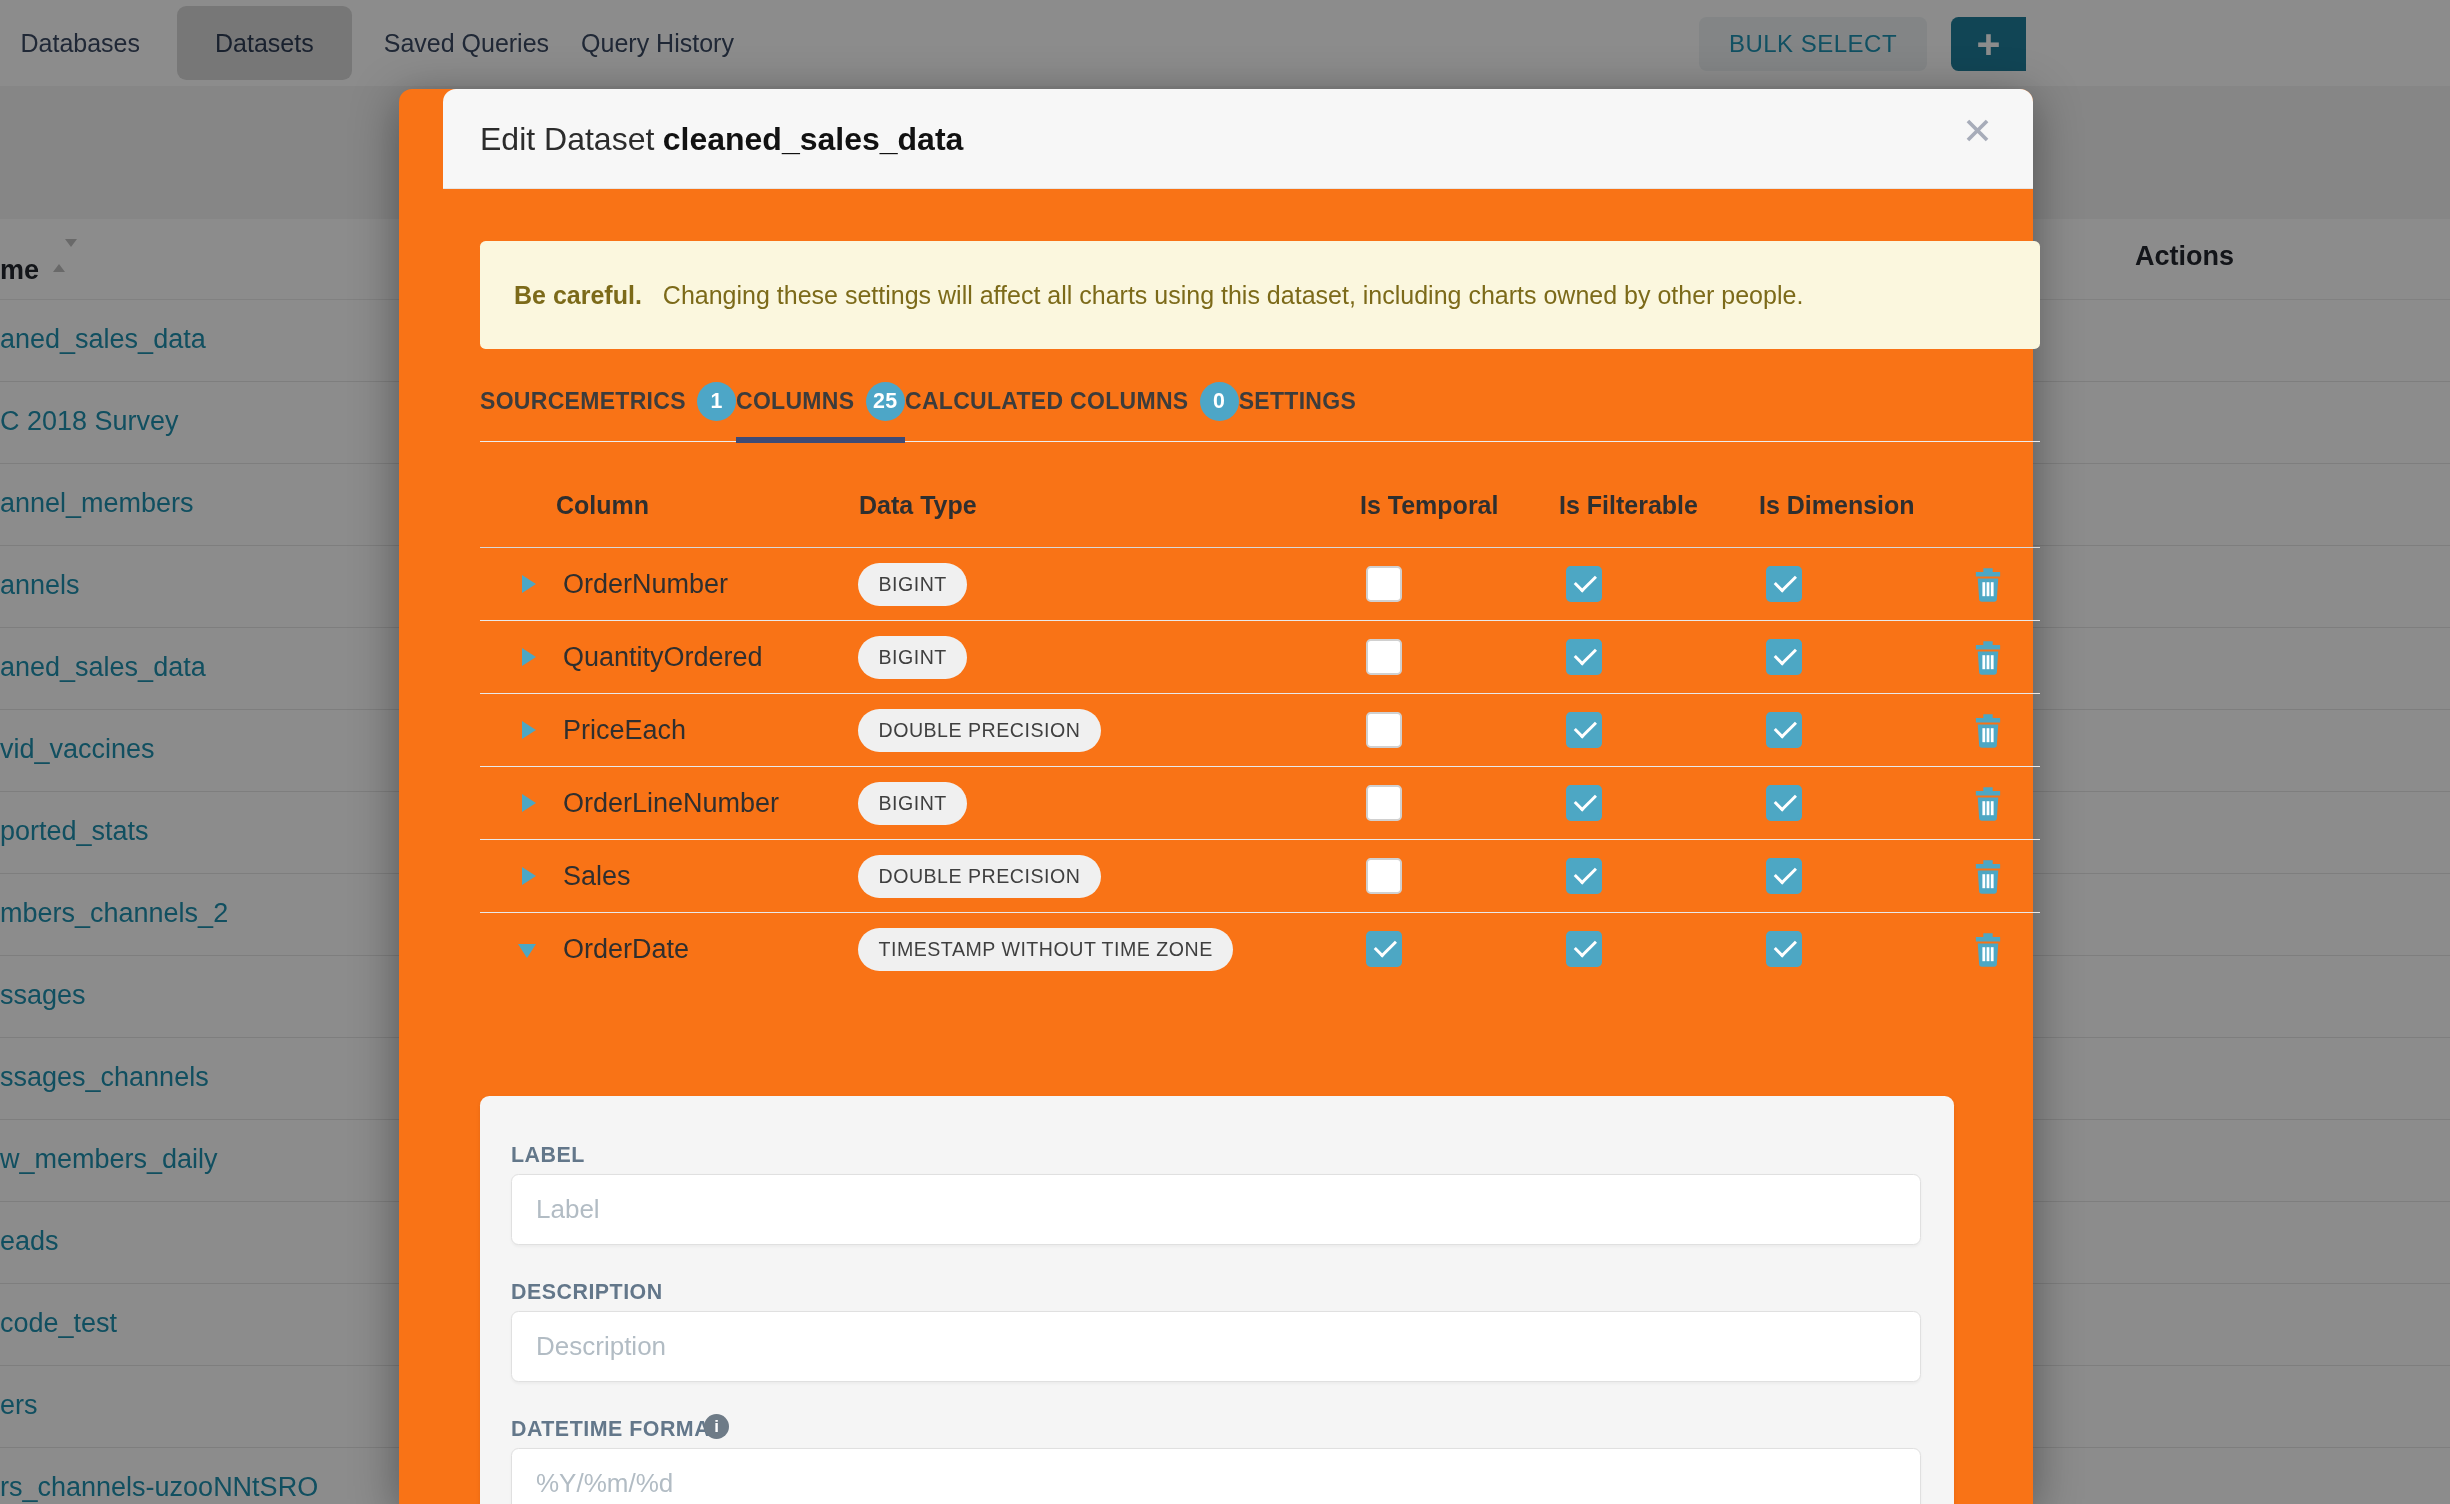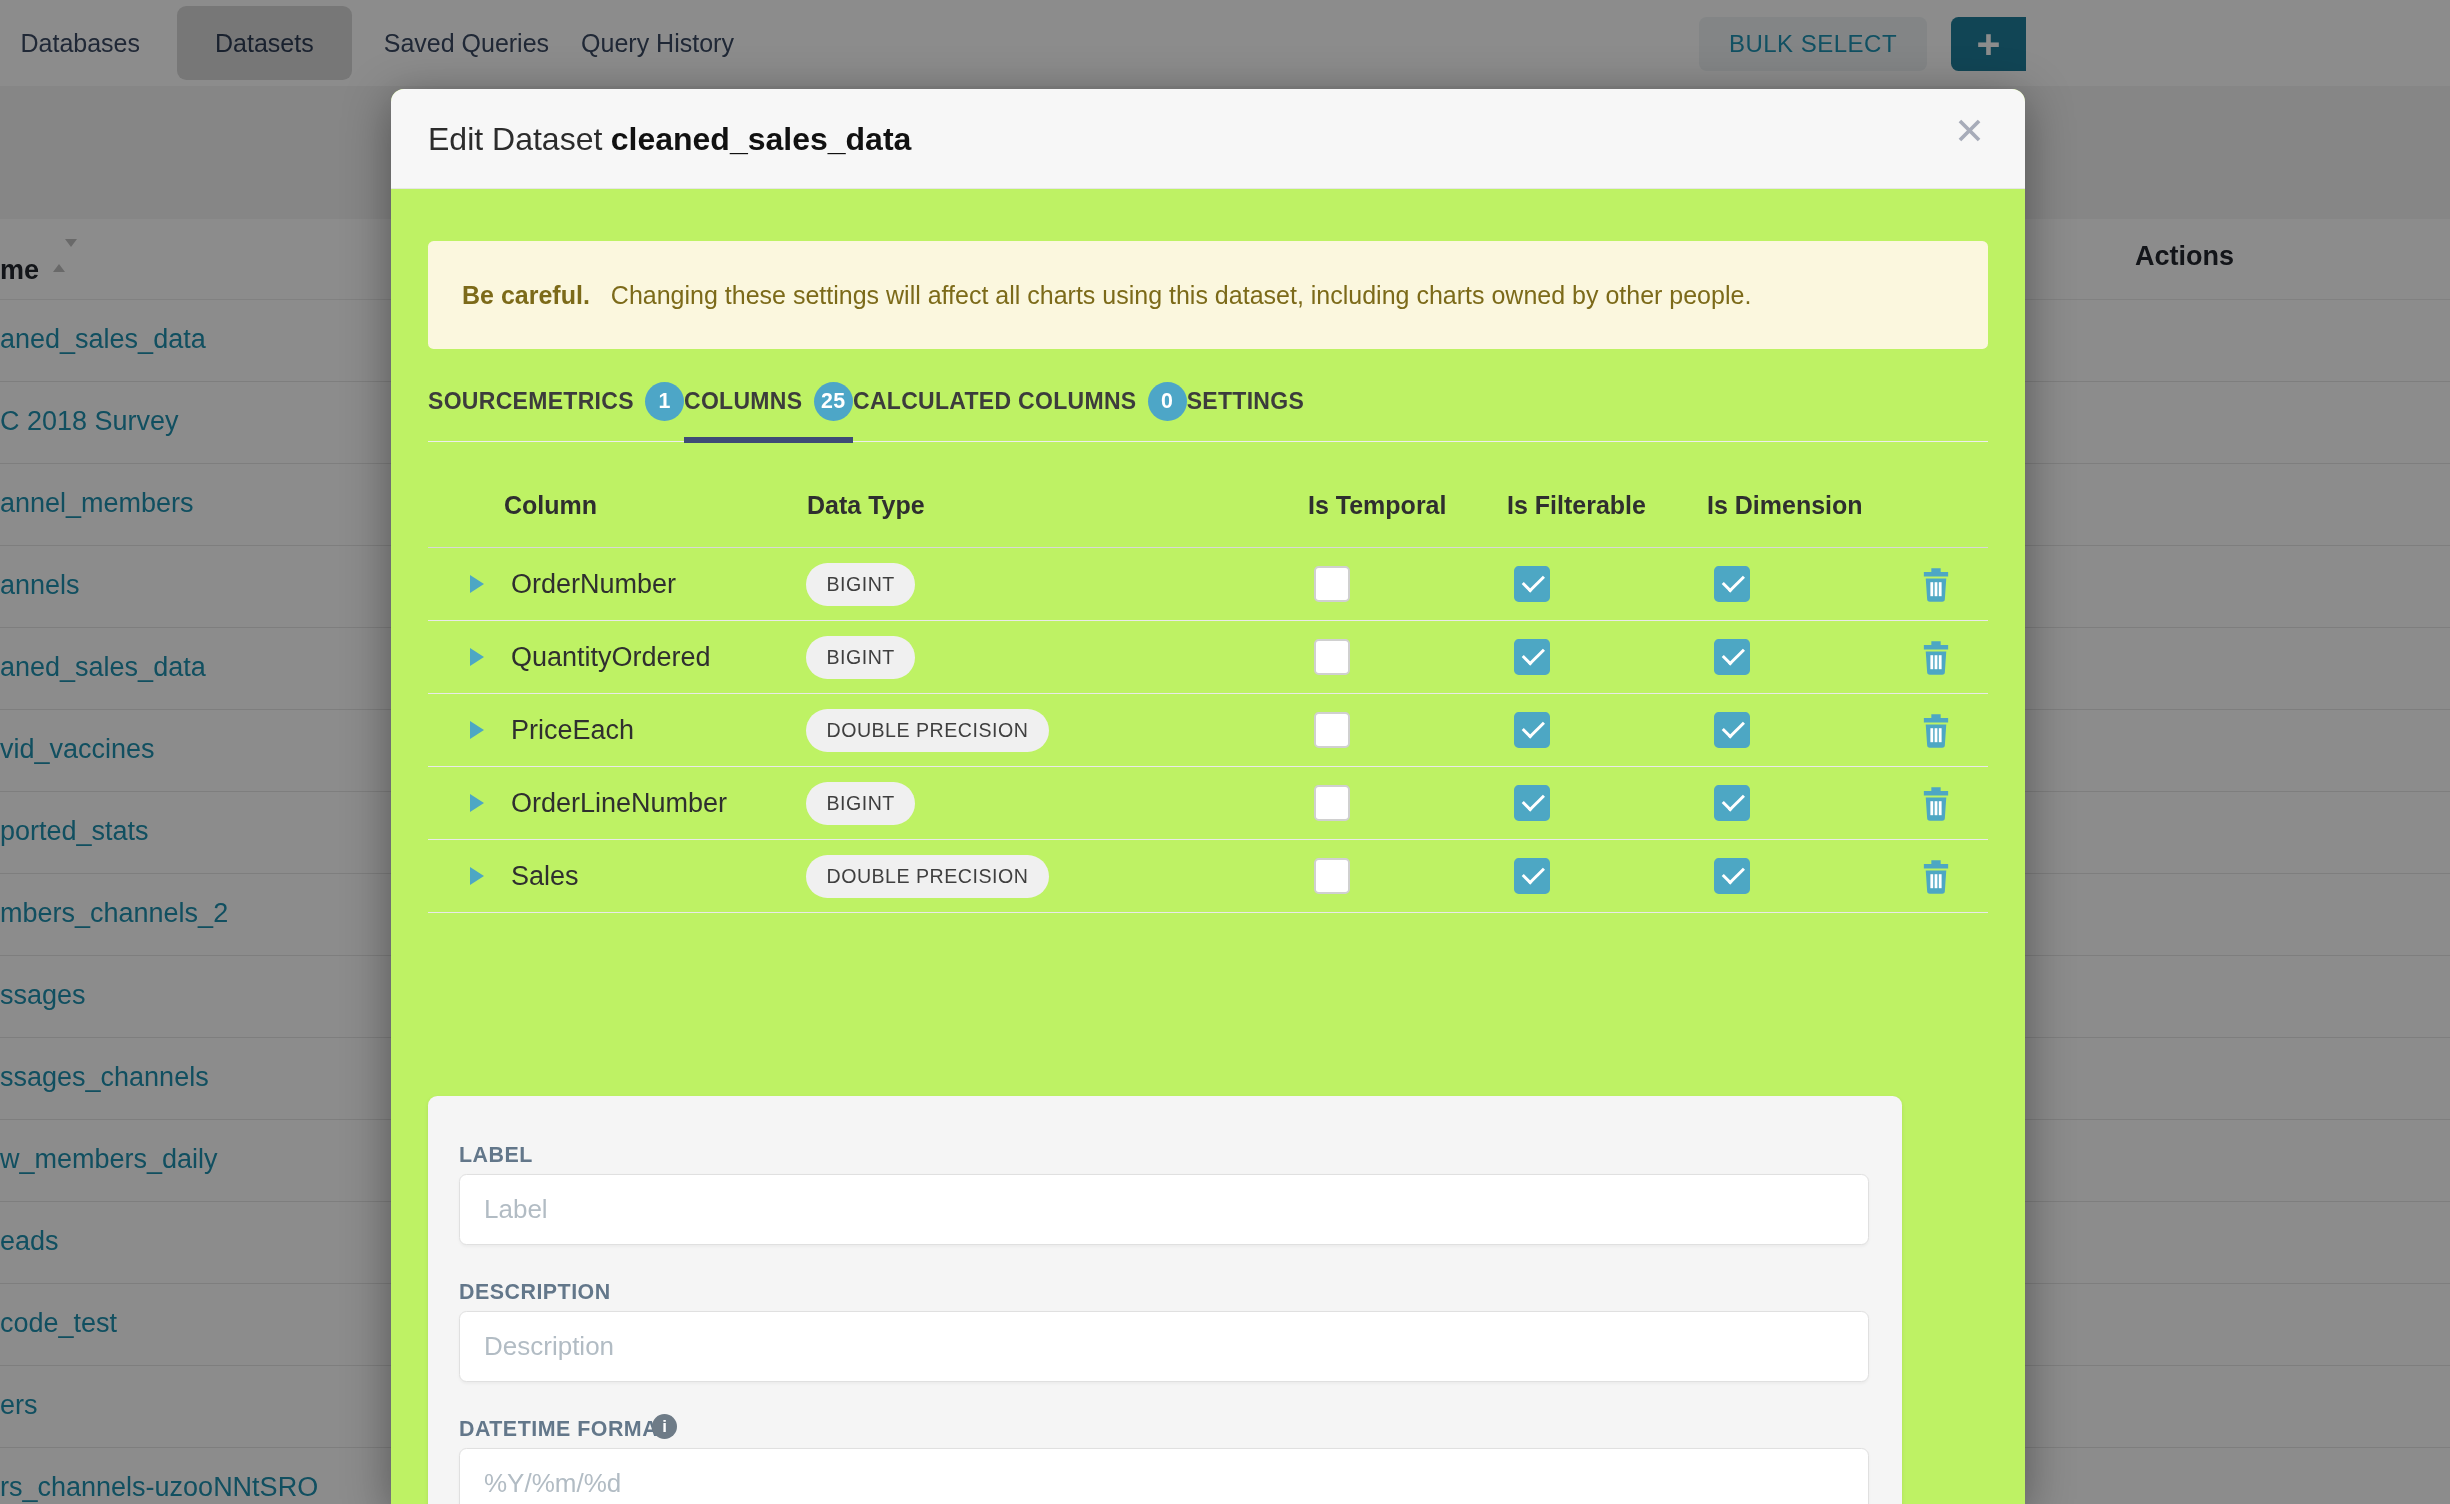--- a/index.html
+++ b/index.html
@@ -32,22 +32,22 @@
   .sort-icon .up { width:0;height:0;border-left:6.5px solid transparent;border-right:6.5px solid transparent;border-bottom:8.4px solid #bfbfbf; margin-bottom:4.7px;}
   .sort-icon .dn { width:0;height:0;border-left:6.5px solid transparent;border-right:6.5px solid transparent;border-top:8.4px solid #bfbfbf;}
   .lc-actions { position:absolute; left:2135px; top:22.4px; font-size:27px; font-weight:600; color:#23272e; }
   .bg-row { position:relative; height:82px; border-bottom:0.9px solid #e5e5e5; }
   .bg-row a { position:absolute; left:0; top:24px; font-size:27px; color:#1f91af; text-decoration:none; white-space:nowrap; }
 
   
   .overlay { position:absolute; inset:0; background:rgba(0,0,0,0.45); }
 
   
-  .modal { position:absolute; left:391px; top:89px; width:1634px; height:1416px; background:#bef264;
-           border-radius:13px 13px 0 0; box-shadow:0 9.3px 47px rgba(0,0,0,0.4); }
+  .modal { position:absolute; left:399px; top:89px; width:1634px; height:1416px; background:#f97316;
+           border-radius:13px 13px 0 0; box-shadow:0 9.3px 47px rgba(0,0,0,0.4);padding-left:44px; }
   .m-header { position:relative; height:100px; background:#f7f7f7; border-bottom:0.9px solid #e6e6e6; border-radius:13px 13px 0 0; }
   .m-title { position:absolute; left:37px; top:32px; font-size:32px; color:#2c2c2c; }
   .m-title b { color:#111; margin-left:8.4px; font-weight:700; }
   .m-close { position:absolute; right:40px; top:24px; font-size:37px; color:#a7acb9; background:none; border:none;
              font-family:inherit; line-height:1; cursor:default; }
   .m-body { position:relative; width:100%; height:1316px; }
 
   .banner { position:absolute; left:37px; top:52px; width:1560px; height:108px; background:#fbf7de; border-radius:5.6px;
             font-size:25px; color:#7c6a19; display:flex; align-items:center; padding-left:34px; }
   .banner b { font-weight:700; }
@@ -288,20 +288,34 @@
           <span class="cb cb-f checked"></span>
           <span class="cb cb-d checked"></span>
           <svg class="trash" viewBox="0 0 30 36">
               <path fill="#4da7c4" d="M10 0h10v4h8v5H2V4h8zM4 11h22l-1.5 22a3 3 0 0 1-3 3h-13a3 3 0 0 1-3-3z"></path>
               <rect x="9" y="15" width="3" height="15" fill="#fff"></rect>
               <rect x="13.5" y="15" width="3" height="15" fill="#fff"></rect>
               <rect x="18" y="15" width="3" height="15" fill="#fff"></rect>
             </svg>
         </div>
 
+        <div class="ct-row expanded">
+          <span class="caret-d"></span>
+          <span class="ct-name">OrderDate</span>
+          <span class="ct-pill">TIMESTAMP WITHOUT TIME ZONE</span>
+          <span class="cb cb-t checked"></span>
+          <span class="cb cb-f checked"></span>
+          <span class="cb cb-d checked"></span>
+          <svg class="trash" viewBox="0 0 30 36">
+              <path fill="#4da7c4" d="M10 0h10v4h8v5H2V4h8zM4 11h22l-1.5 22a3 3 0 0 1-3 3h-13a3 3 0 0 1-3-3z"></path>
+              <rect x="9" y="15" width="3" height="15" fill="#fff"></rect>
+              <rect x="13.5" y="15" width="3" height="15" fill="#fff"></rect>
+              <rect x="18" y="15" width="3" height="15" fill="#fff"></rect>
+            </svg>
+        </div>
       </div>
 
       <div class="detail-panel">
         <span class="fld-label fl-1">LABEL</span>
         <input class="fld-input fi-1" placeholder="Label" style="">
         <span class="fld-label fl-2">DESCRIPTION</span>
         <input class="fld-input fi-2" placeholder="Description" style="">
         <span class="fld-label fl-3">DATETIME FORMAT</span>
         <span class="info-icon">i</span>
         <input class="fld-input fi-3" placeholder="%Y/%m/%d" style="">

